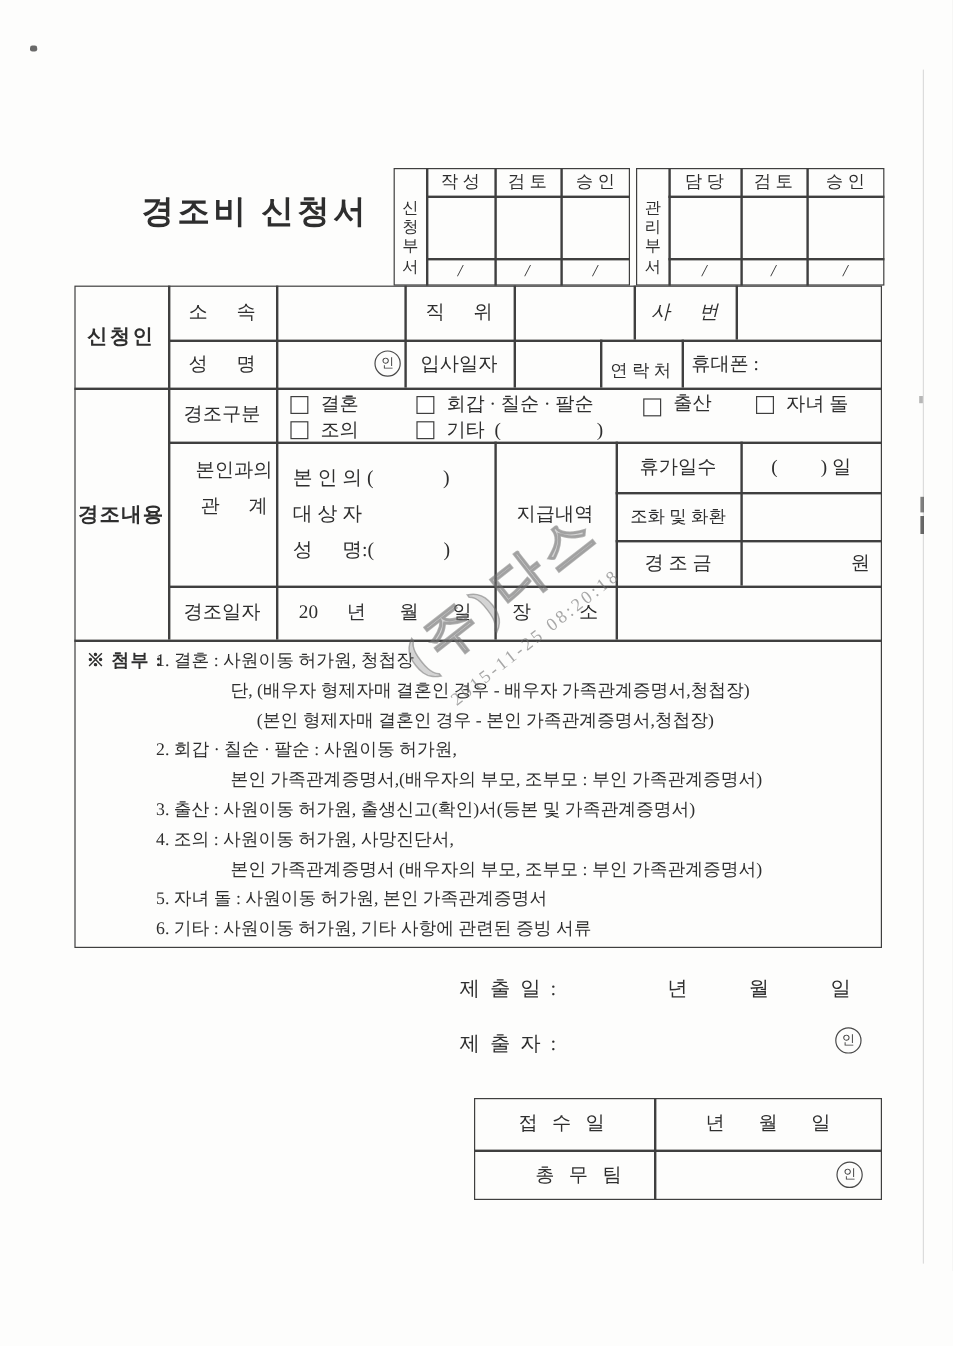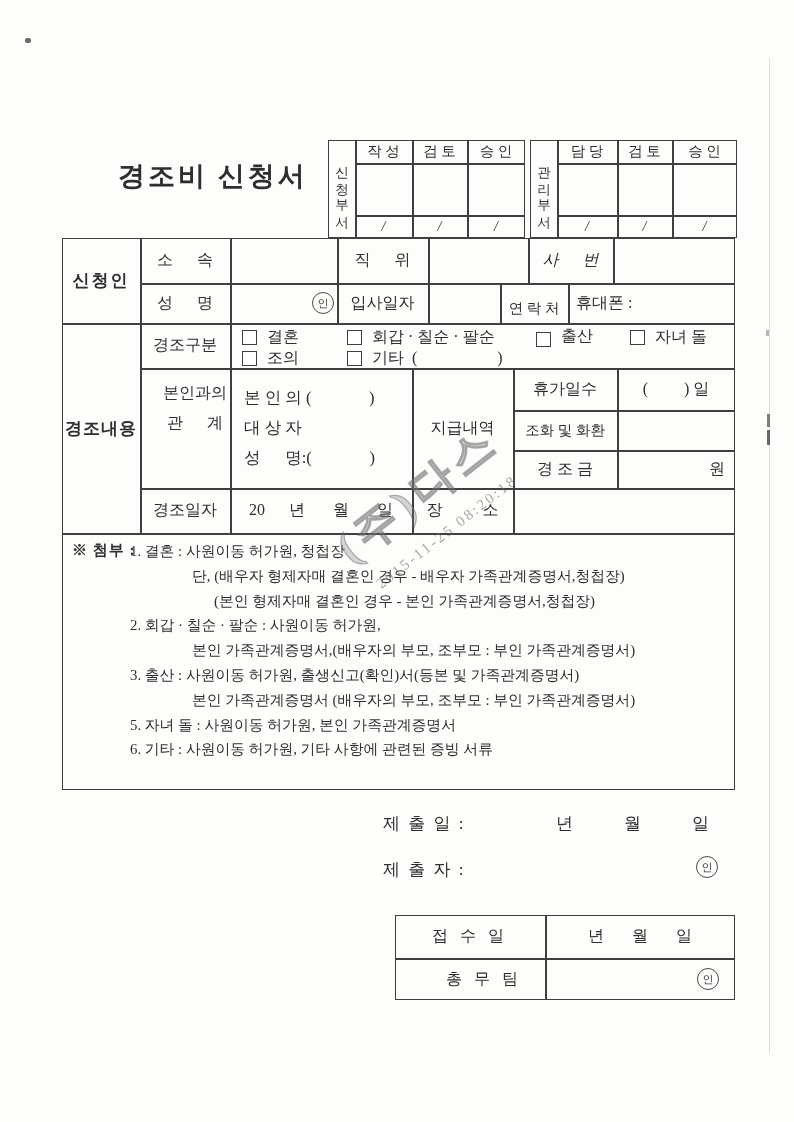--- a/index.html
+++ b/index.html
@@ -134,20 +134,21 @@
   <div class="c" style="left:513px;top:488px;width:222px;height:45px;"></div>
 
   <div class="abs" style="left:72px;top:541px;font-size:15px;font-weight:600;letter-spacing:1px;">※ 첨부 :</div>
   <div class="abs" style="left:130px;top:539px;width:600px;">
     <div class="attach-line">1. 결혼 : 사원이동 허가원, 청첩장</div>
     <div class="attach-line ind1">단, (배우자 형제자매 결혼인 경우 - 배우자 가족관계증명서,청첩장)</div>
     <div class="attach-line ind2">(본인 형제자매 결혼인 경우 - 본인 가족관계증명서,청첩장)</div>
     <div class="attach-line">2. 회갑 · 칠순 · 팔순 : 사원이동 허가원,</div>
     <div class="attach-line ind1">본인 가족관계증명서,(배우자의 부모, 조부모 : 부인 가족관계증명서)</div>
     <div class="attach-line">3. 출산 : 사원이동 허가원, 출생신고(확인)서(등본 및 가족관계증명서)</div>
+    <div class="attach-line">4. 조의 : 사원이동 허가원, 사망진단서,</div>
     <div class="attach-line ind1">본인 가족관계증명서 (배우자의 부모, 조부모 : 부인 가족관계증명서)</div>
     <div class="attach-line">5. 자녀 돌 : 사원이동 허가원, 본인 가족관계증명서</div>
     <div class="attach-line">6. 기타 : 사원이동 허가원, 기타 사항에 관련된 증빙 서류</div>
   </div>
 
   <div class="abs" style="left:383px;top:812px;font-size:17px;letter-spacing:2px;">제 출 일 :</div>
   <div class="abs" style="left:556px;top:812px;font-size:17px;white-space:pre;">년            월            일</div>
   <div class="abs" style="left:383px;top:858px;font-size:17px;letter-spacing:2px;">제 출 자 :</div>
   <span class="seal abs" style="left:696px;top:856px;">인</span>
 

